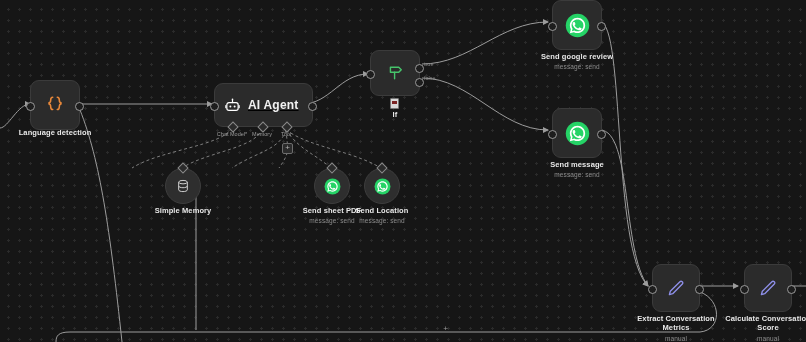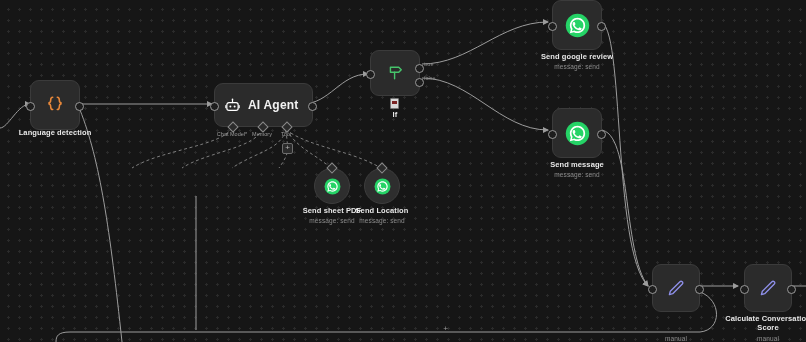--- a/index.html
+++ b/index.html
@@ -8,21 +8,21 @@
     background-color:#161616;
     background-image:radial-gradient(circle, #2b2b2b 1px, transparent 1.1px);
     background-size:11px 11px;
     background-position:3px 4px;
     font-family:"Liberation Sans", sans-serif;
     -webkit-font-smoothing:antialiased;
   }
   #edges{position:absolute;inset:0;width:806px;height:342px;pointer-events:none;}
 
   
-  .node{position:absolute;box-sizing:border-box;}
+  .node{position:absolute;box-sizing:border-box;text-decoration:underline;}
   .sq{
     width:48px;height:48px;border-radius:9px;
     background:#2b2b2b;border:1px solid #3b3b3b;
     display:flex;align-items:center;justify-content:center;
   }
   .wide{
     width:88px;height:42px;border-radius:9px;
     background:#2b2b2b;border:1px solid #3b3b3b;
     display:flex;align-items:center;justify-content:flex-start;gap:7px;
     padding-left:9px;
@@ -219,20 +219,33 @@
         </svg>
       </span>
       <span class="port l"></span>
       <span class="port r"></span>
     </div>
     <div class="cap" style="top:52px;">Send message</div>
     <div class="cap sub" style="top:62px;position:absolute;">message: send</div>
   </div>
 
 
+  <div class="node" style="left:165px;top:168px;">
+    <div class="round">
+      <span>
+        <svg class="svgicon" width="16" height="16" viewBox="0 0 24 24">
+          <ellipse cx="12" cy="6.2" rx="6.5" ry="2.6" fill="none" stroke="#cfcfcf" stroke-width="1.5"></ellipse>
+          <path d="M5.5 6.2v11.6c0 1.4 2.9 2.6 6.5 2.6s6.5-1.2 6.5-2.6V6.2" fill="none" stroke="#cfcfcf" stroke-width="1.5"></path>
+          <path d="M5.5 12c0 1.4 2.9 2.6 6.5 2.6s6.5-1.2 6.5-2.6" fill="none" stroke="#cfcfcf" stroke-width="1.5"></path>
+        </svg>
+      </span>
+      <span class="diamond" style="top:-4px;bottom:auto;left:14px;"></span>
+    </div>
+    <div class="cap" style="top:38px;">Simple Memory</div>
+  </div>
 
 
 
   <div class="node" style="left:314px;top:168px;">
     <div class="round">
       <span>
         <svg class="svgicon" width="17" height="17" viewBox="0 0 32 32">
           <circle cx="16" cy="16" r="15" fill="#25d366"></circle>
           <path d="M16 6.2c-5.4 0-9.8 4.4-9.8 9.8 0 1.8.5 3.4 1.3 4.8L6.2 25.8l5.2-1.3c1.4.8 2.9 1.2 4.6 1.2
                    5.4 0 9.8-4.4 9.8-9.8S21.4 6.2 16 6.2z" fill="#fff"></path>
@@ -274,20 +287,21 @@
   <div class="node" style="left:652px;top:264px;">
     <div class="sq" style="width:46px;height:46px;">
       <span>
         <svg class="svgicon" width="22" height="22" viewBox="0 0 24 24">
           <path d="M4.8 19.2l1-3.6L16.3 5.1c.7-.7 1.7-.7 2.4 0l.2.2c.7.7.7 1.7 0 2.4L8.4 18.2z" fill="none" stroke="#8e8fe8" stroke-width="1.5" stroke-linejoin="round"></path>
         </svg>
       </span>
       <span class="port l"></span>
       <span class="port r"></span>
     </div>
+    <div class="cap wrap" style="top:50px;">Extract Conversation Metrics</div>
     <div class="cap sub" style="top:70px;position:absolute;">manual</div>
   </div>
 
   <div class="node" style="left:744px;top:264px;">
     <div class="sq" style="width:46px;height:46px;">
       <span>
         <svg class="svgicon" width="22" height="22" viewBox="0 0 24 24">
           <path d="M4.8 19.2l1-3.6L16.3 5.1c.7-.7 1.7-.7 2.4 0l.2.2c.7.7.7 1.7 0 2.4L8.4 18.2z" fill="none" stroke="#8e8fe8" stroke-width="1.5" stroke-linejoin="round"></path>
         </svg>
       </span>

